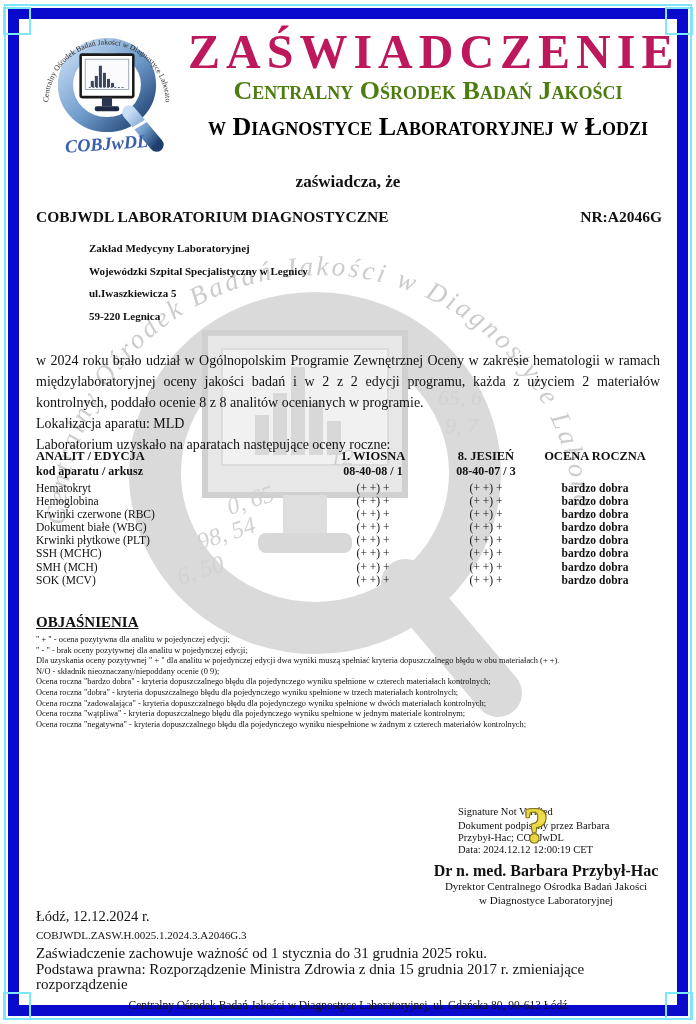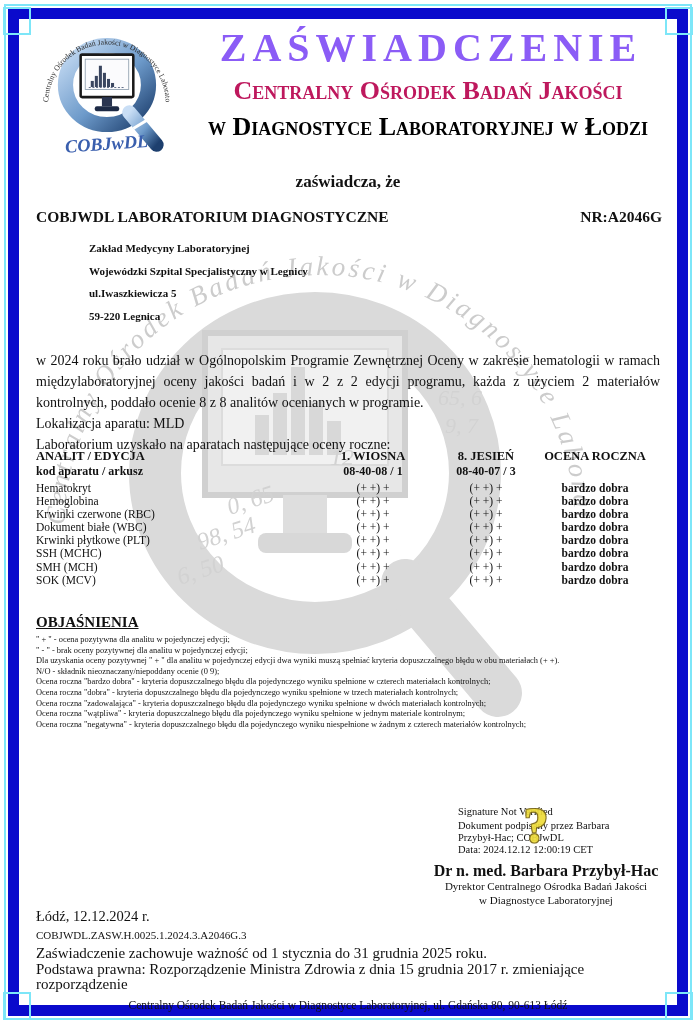--- a/index.html
+++ b/index.html
@@ -10,24 +10,24 @@
   .frame-cyan{position:absolute; inset:4px; border:2px solid #7de6f8; pointer-events:none;}
   .frame-blue{position:absolute; inset:8px; border:11px solid #0a0acc; pointer-events:none;}
   .corner{position:absolute; width:24px; height:24px; border:2px solid #7de6f8; background:transparent; pointer-events:none;}
   .corner.tl{left:3px; top:7px;} .corner.tr{right:3px; top:7px;}
   .corner.bl{left:3px; bottom:4px;} .corner.br{right:3px; bottom:4px;}
 
   .abs{position:absolute;}
   .logo{left:28px; top:14px; width:162px; height:144px;}
   .title{
     left:188px; top:24px; width:486px; text-align:center;
-    font-size:40px; font-weight:bold; letter-spacing:6px; color:#8b5cf6;
+    font-size:48px; font-weight:bold; letter-spacing:6px; color:#be185d;
   }
   .org1{left:178px; top:76px; width:500px; text-align:center;
-    font-variant:small-caps; font-weight:bold; font-size:26px; color:#be185d;}
+    font-variant:small-caps; font-weight:bold; font-size:26px; color:#4d7c0f;}
   .org2{left:178px; top:112px; width:500px; text-align:center;
     font-variant:small-caps; font-weight:bold; font-size:26px; color:#000;}
   .certifies{left:0; top:172px; width:696px; text-align:center; font-weight:bold; font-size:17px;}
 
   .labrow{left:36px; top:208px; width:626px; display:flex; justify-content:space-between;
     font-weight:bold; font-size:15.5px;}
   .recipient{left:75px; top:237px; font-weight:bold; font-size:11px; line-height:22.5px;margin-left:14px;}
 
   .bodyblock{left:36px; top:350px; width:624px; font-size:14px; line-height:21px;}
   .bodyblock .para{text-align:justify;}

